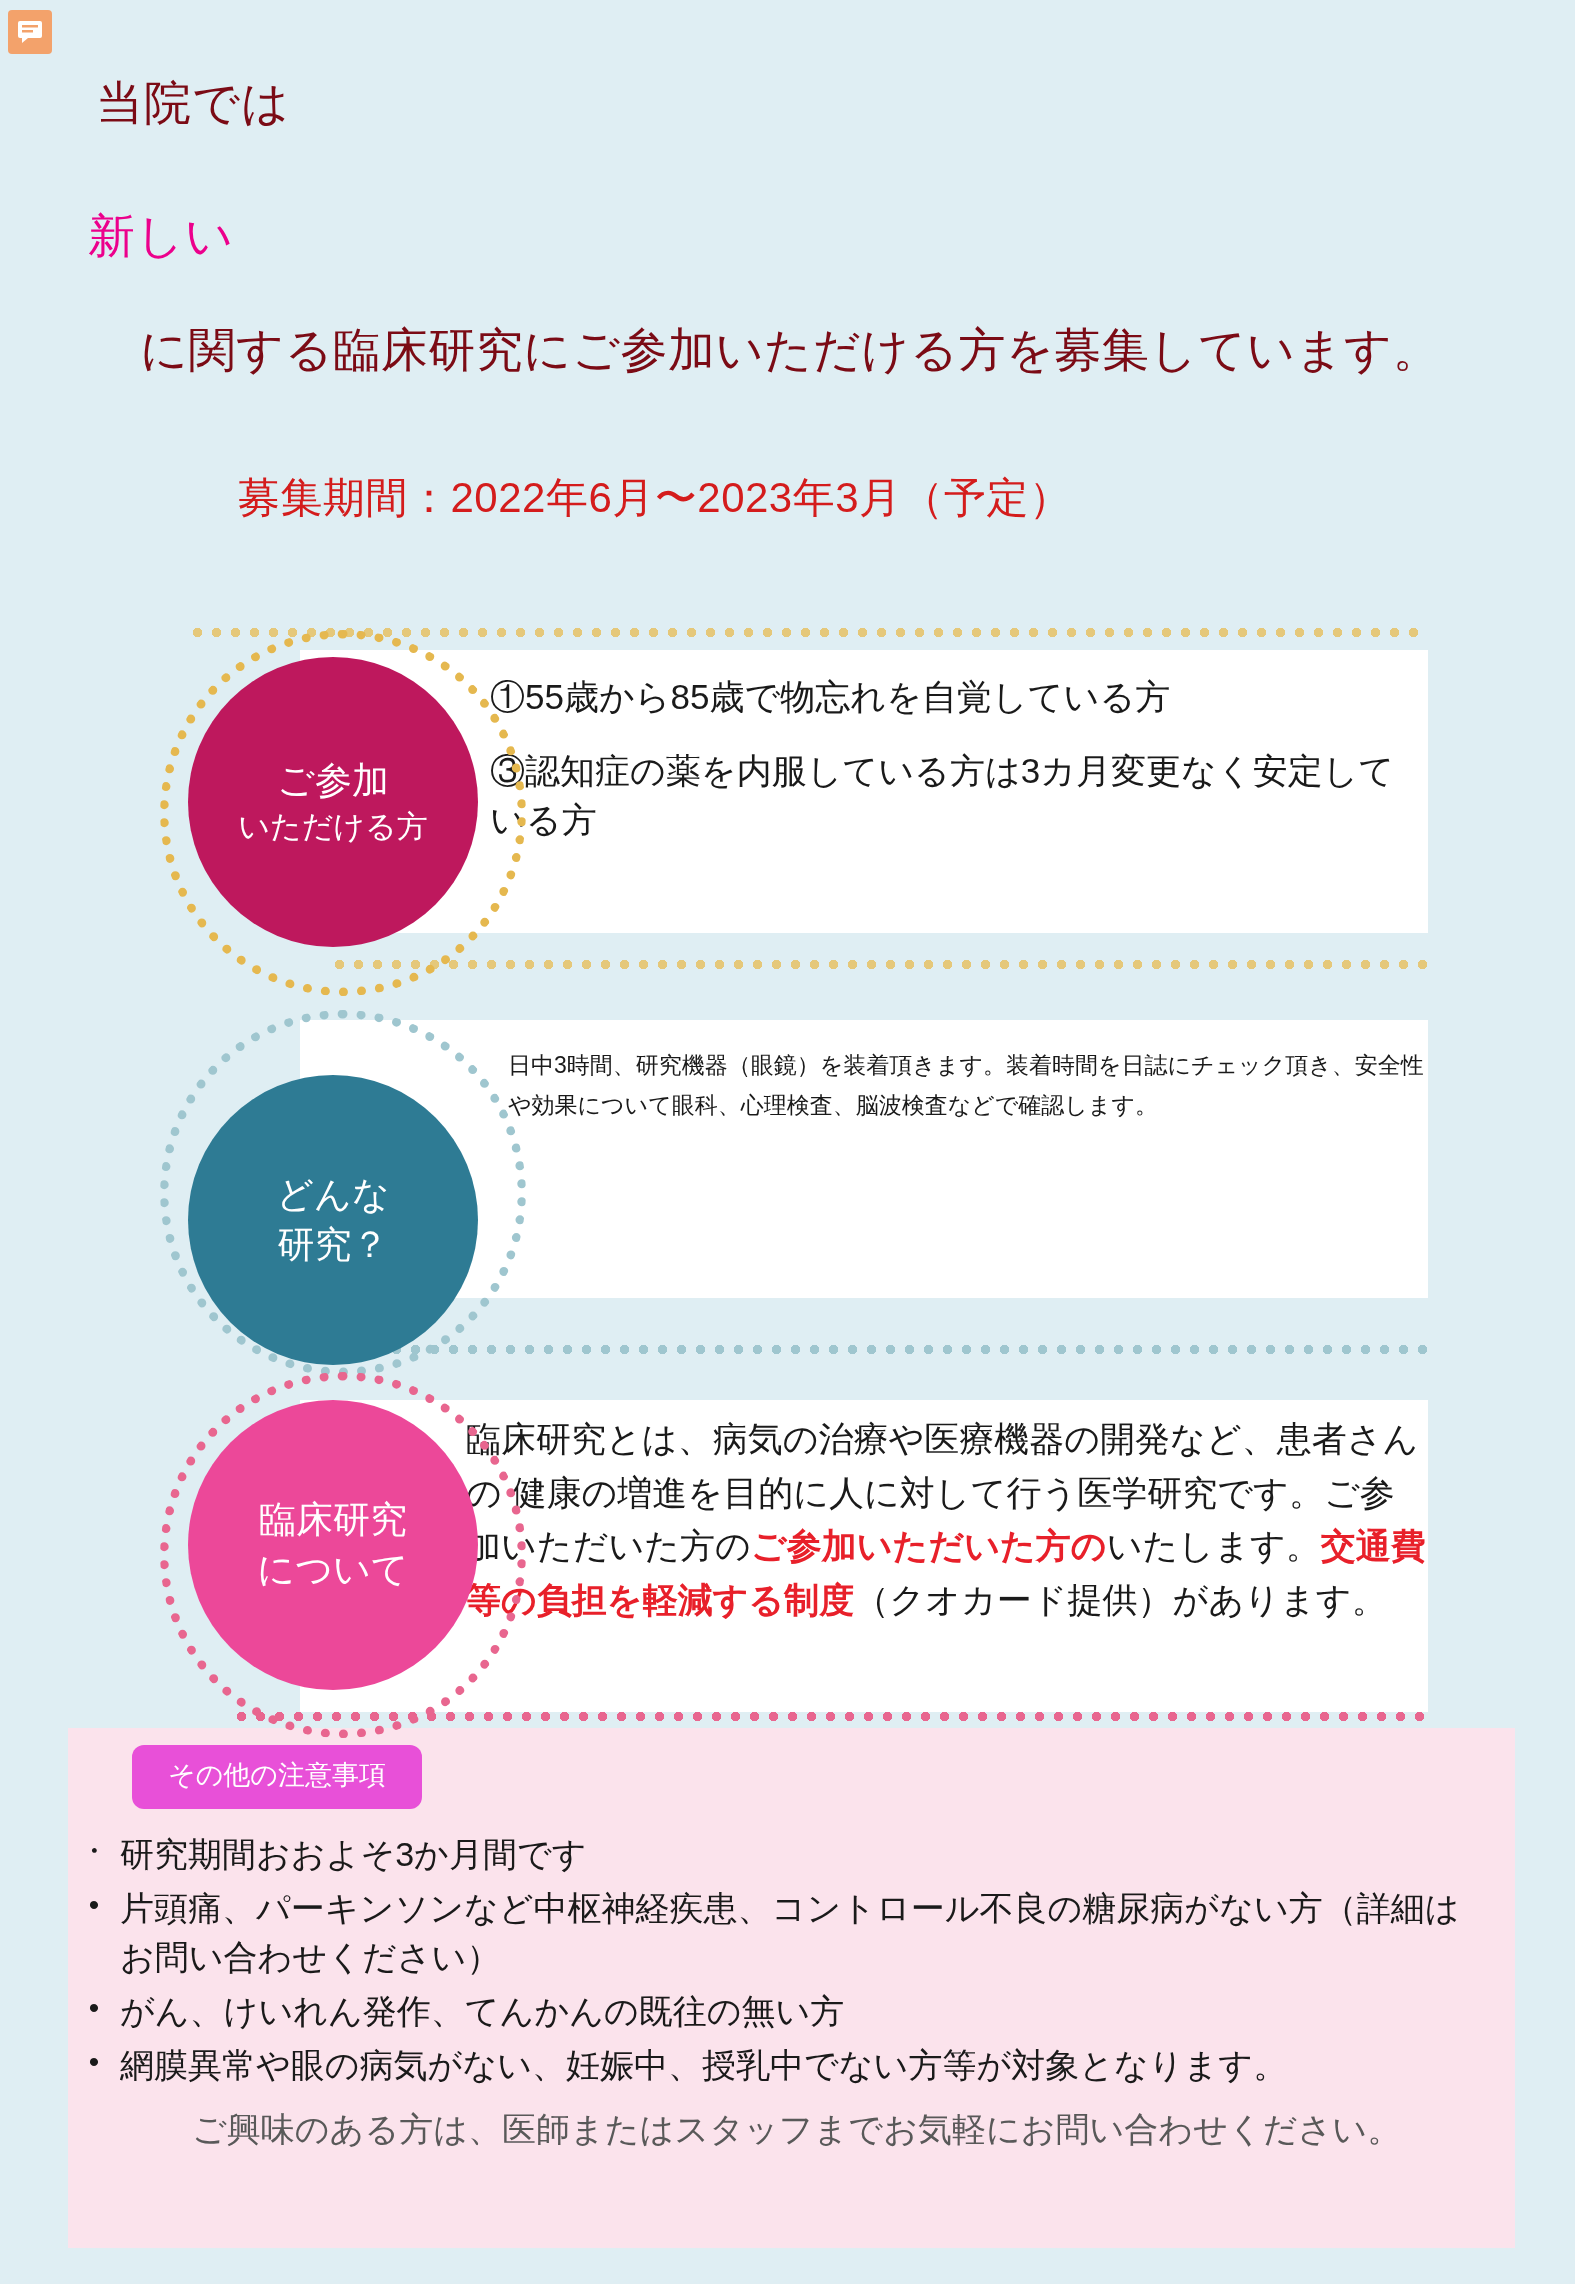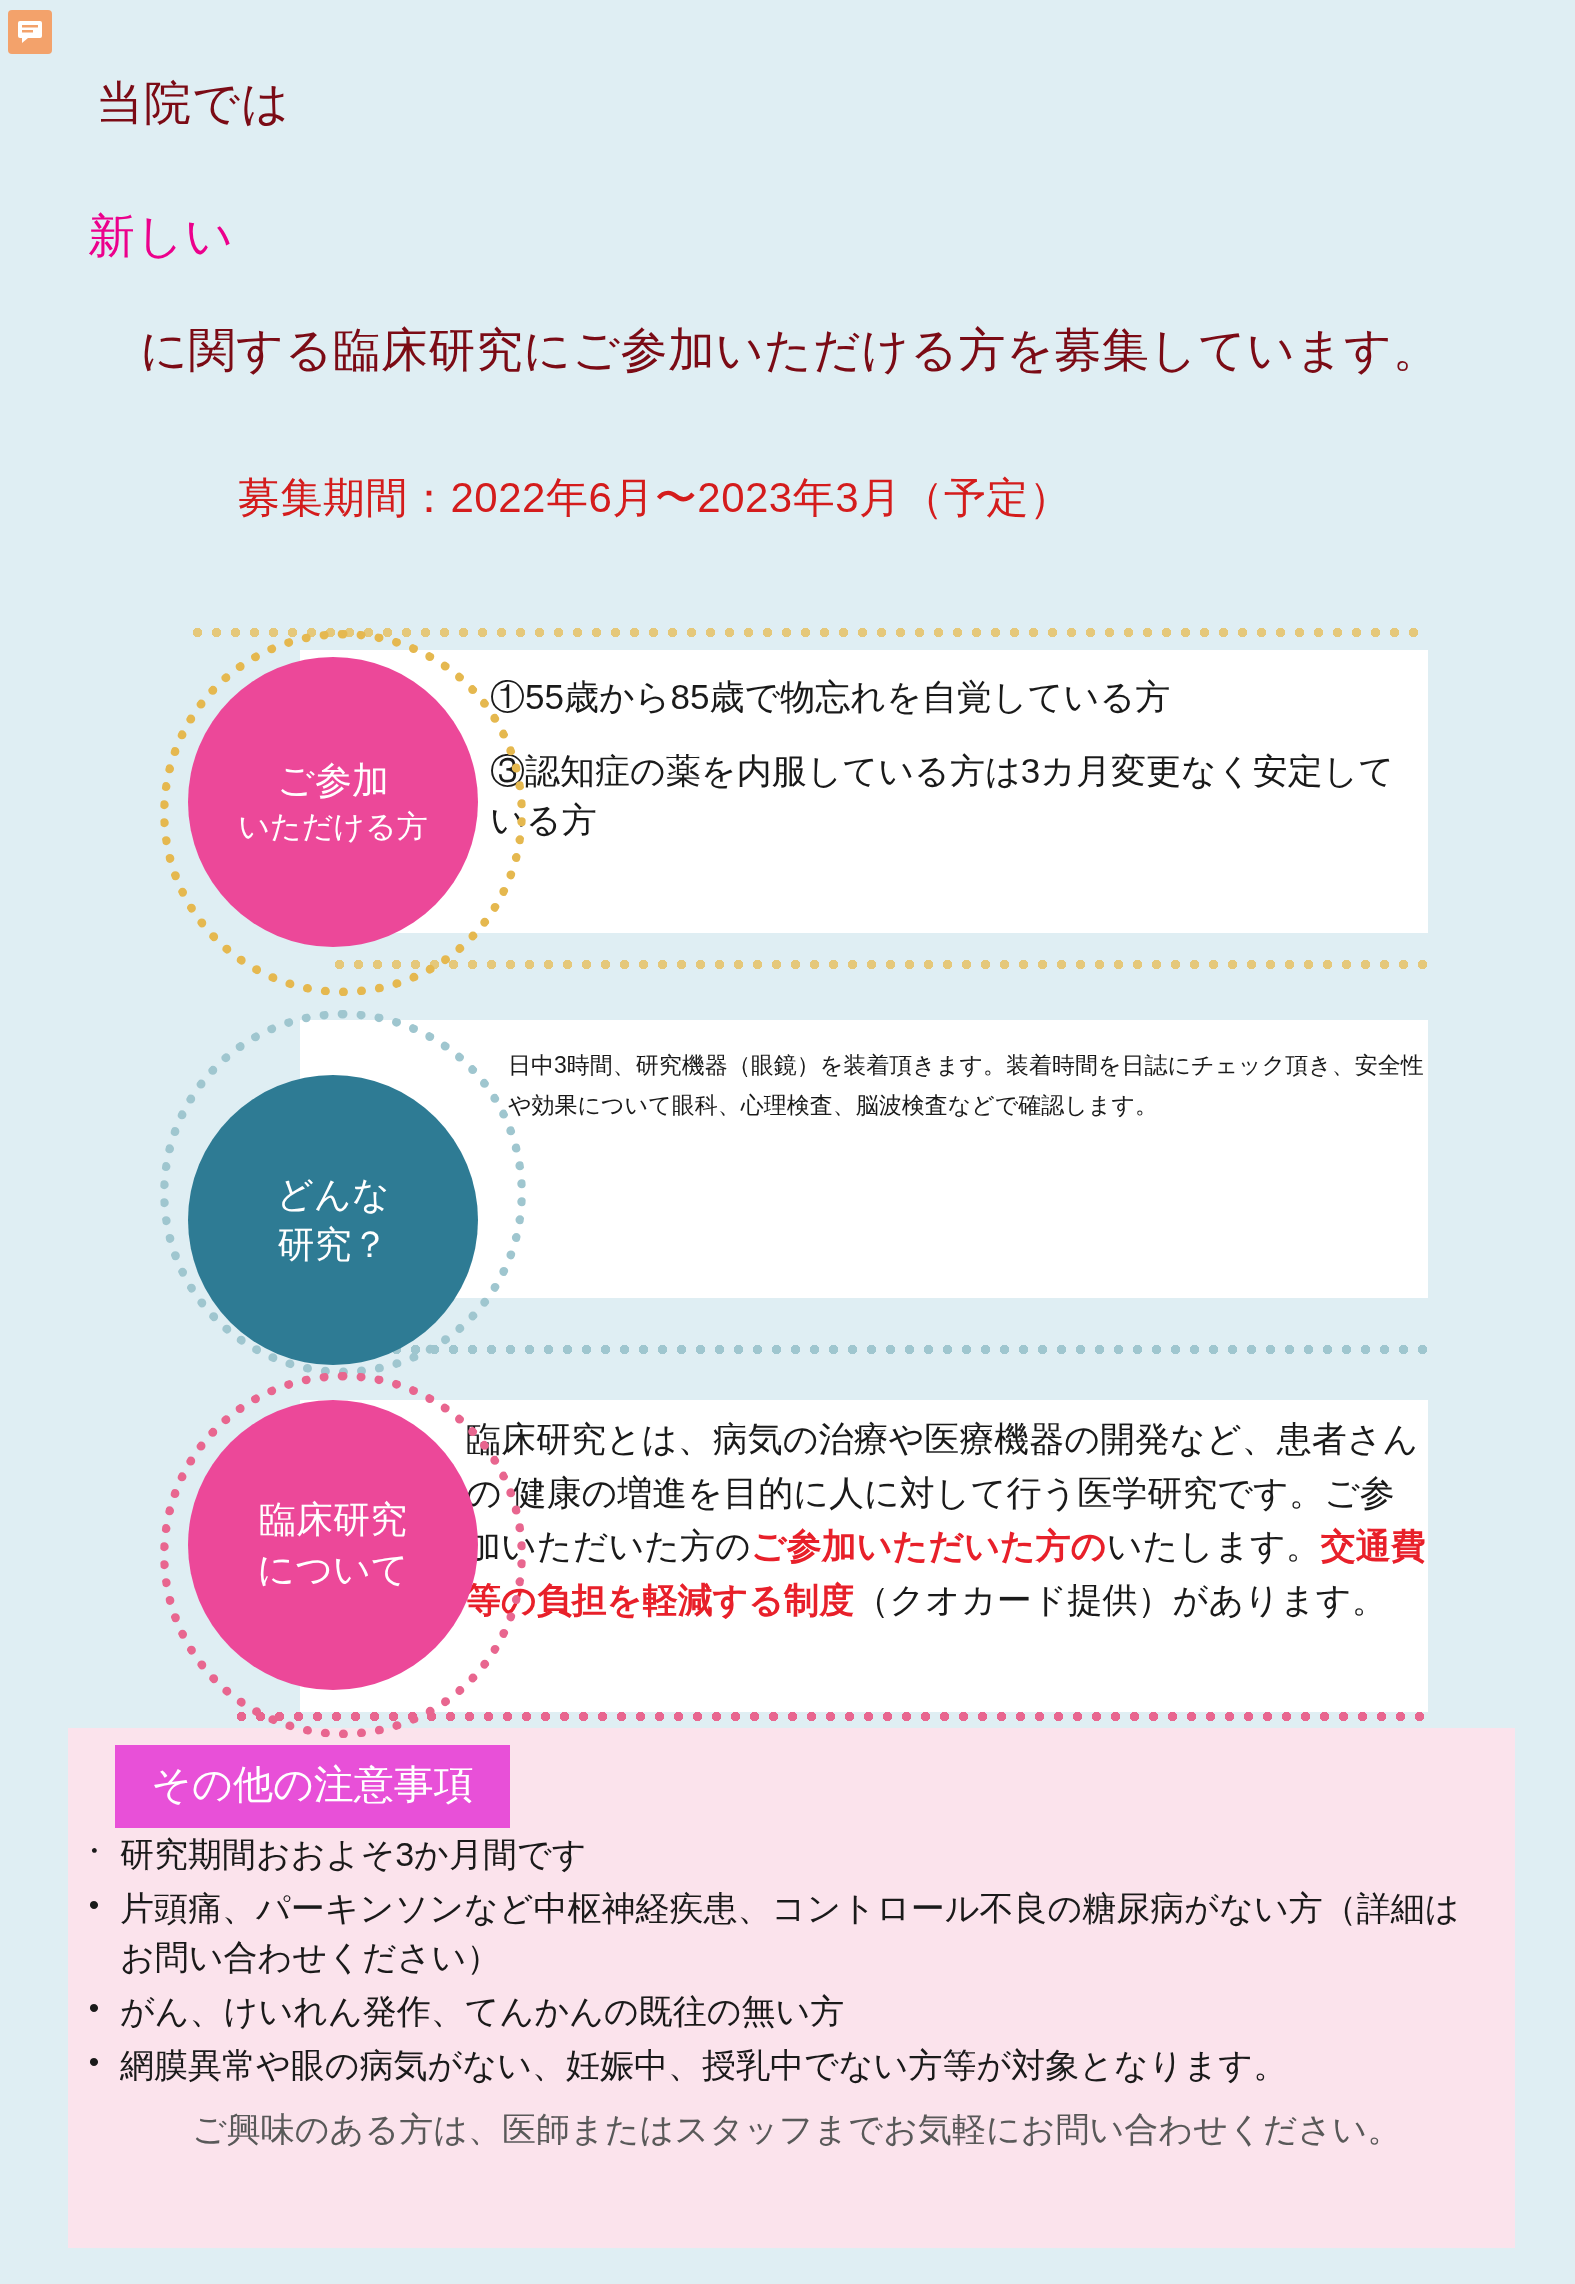--- a/index.html
+++ b/index.html
@@ -110,21 +110,21 @@
     background-size: 19px 9px;
     background-repeat: repeat-x;
   }
 
   
   #sec1-box {
     left: 300px; top: 650px; width: 1128px; height: 283px;
   }
   #sec1-circle {
     left: 188px; top: 657px; width: 290px; height: 290px;
-    background: #ec4899;
+    background: #be185d;
   }
   #sec1-dots-top { left: 188px; top: 628px; width: 1240px; color: #e5c87a; }
   #sec1-dots-bottom { left: 330px; top: 960px; width: 1098px; color: #e5c87a; }
   .sec1-ring {
     position:absolute; left:160px; top:630px; width:348px; height:348px;
     border-radius:50%;
     border: 9px dotted #e5b84f;
     z-index:1;
   }
   #sec1-text {
@@ -185,26 +185,26 @@
   .red-b { color: #e8202a; font-weight: bold; }
 
   
   #notes {
     position: absolute;
     left: 68px; top: 1728px; width: 1447px; height: 520px;
     background: #fbe3ec;
   }
   #notes-badge {
     position: absolute;
-    left: 115px; top: 1745px;
+    left: 132px; top: 1745px;
     background: #e850d8;
     color: #ffffff;
-    font-size: 40px;
+    font-size: 27px;
     padding: 12px 36px 16px 36px;
-    border-radius: 0;
+    border-radius: 12px;
   }
   #notes-list {
     position: absolute;
     left: 68px; top: 1830px; width: 1420px;
     font-size: 34px;
     color: #1a1a1a;
     line-height: 1.42;
   }
   .note-row { display: flex; margin-bottom: 6px; }
   .note-bullet { width: 52px; text-align: center; flex: none; font-size: 30px; }

